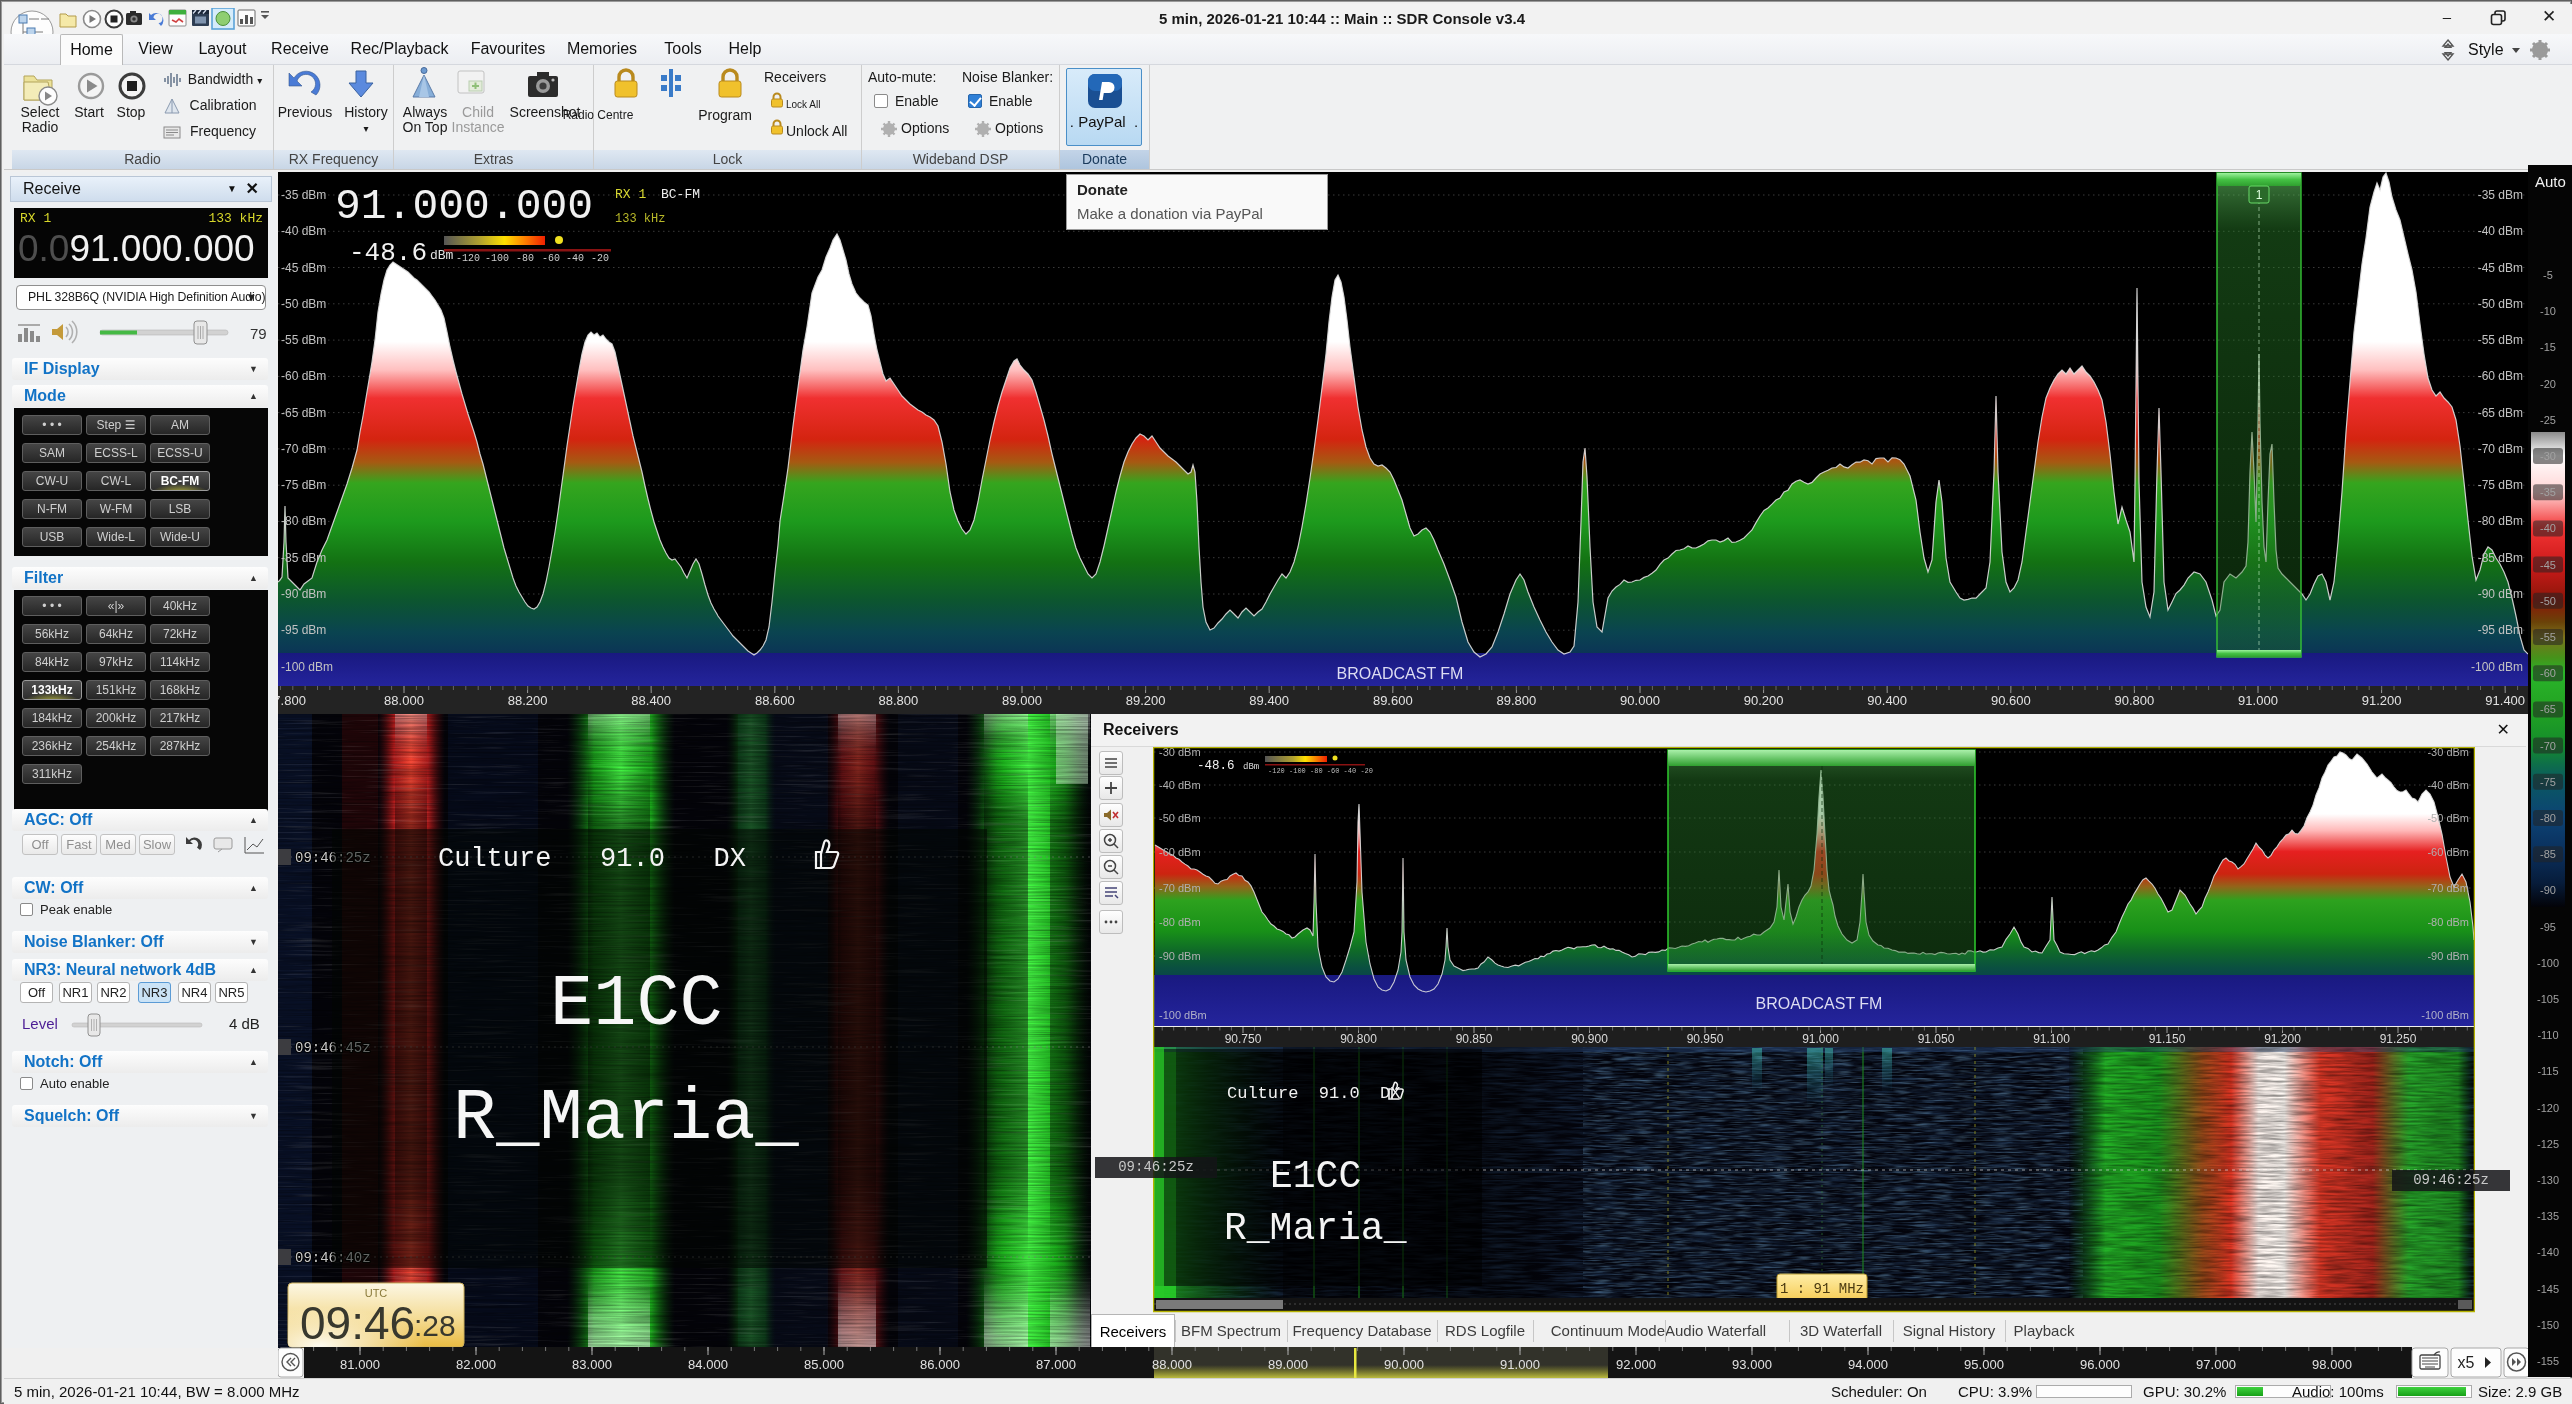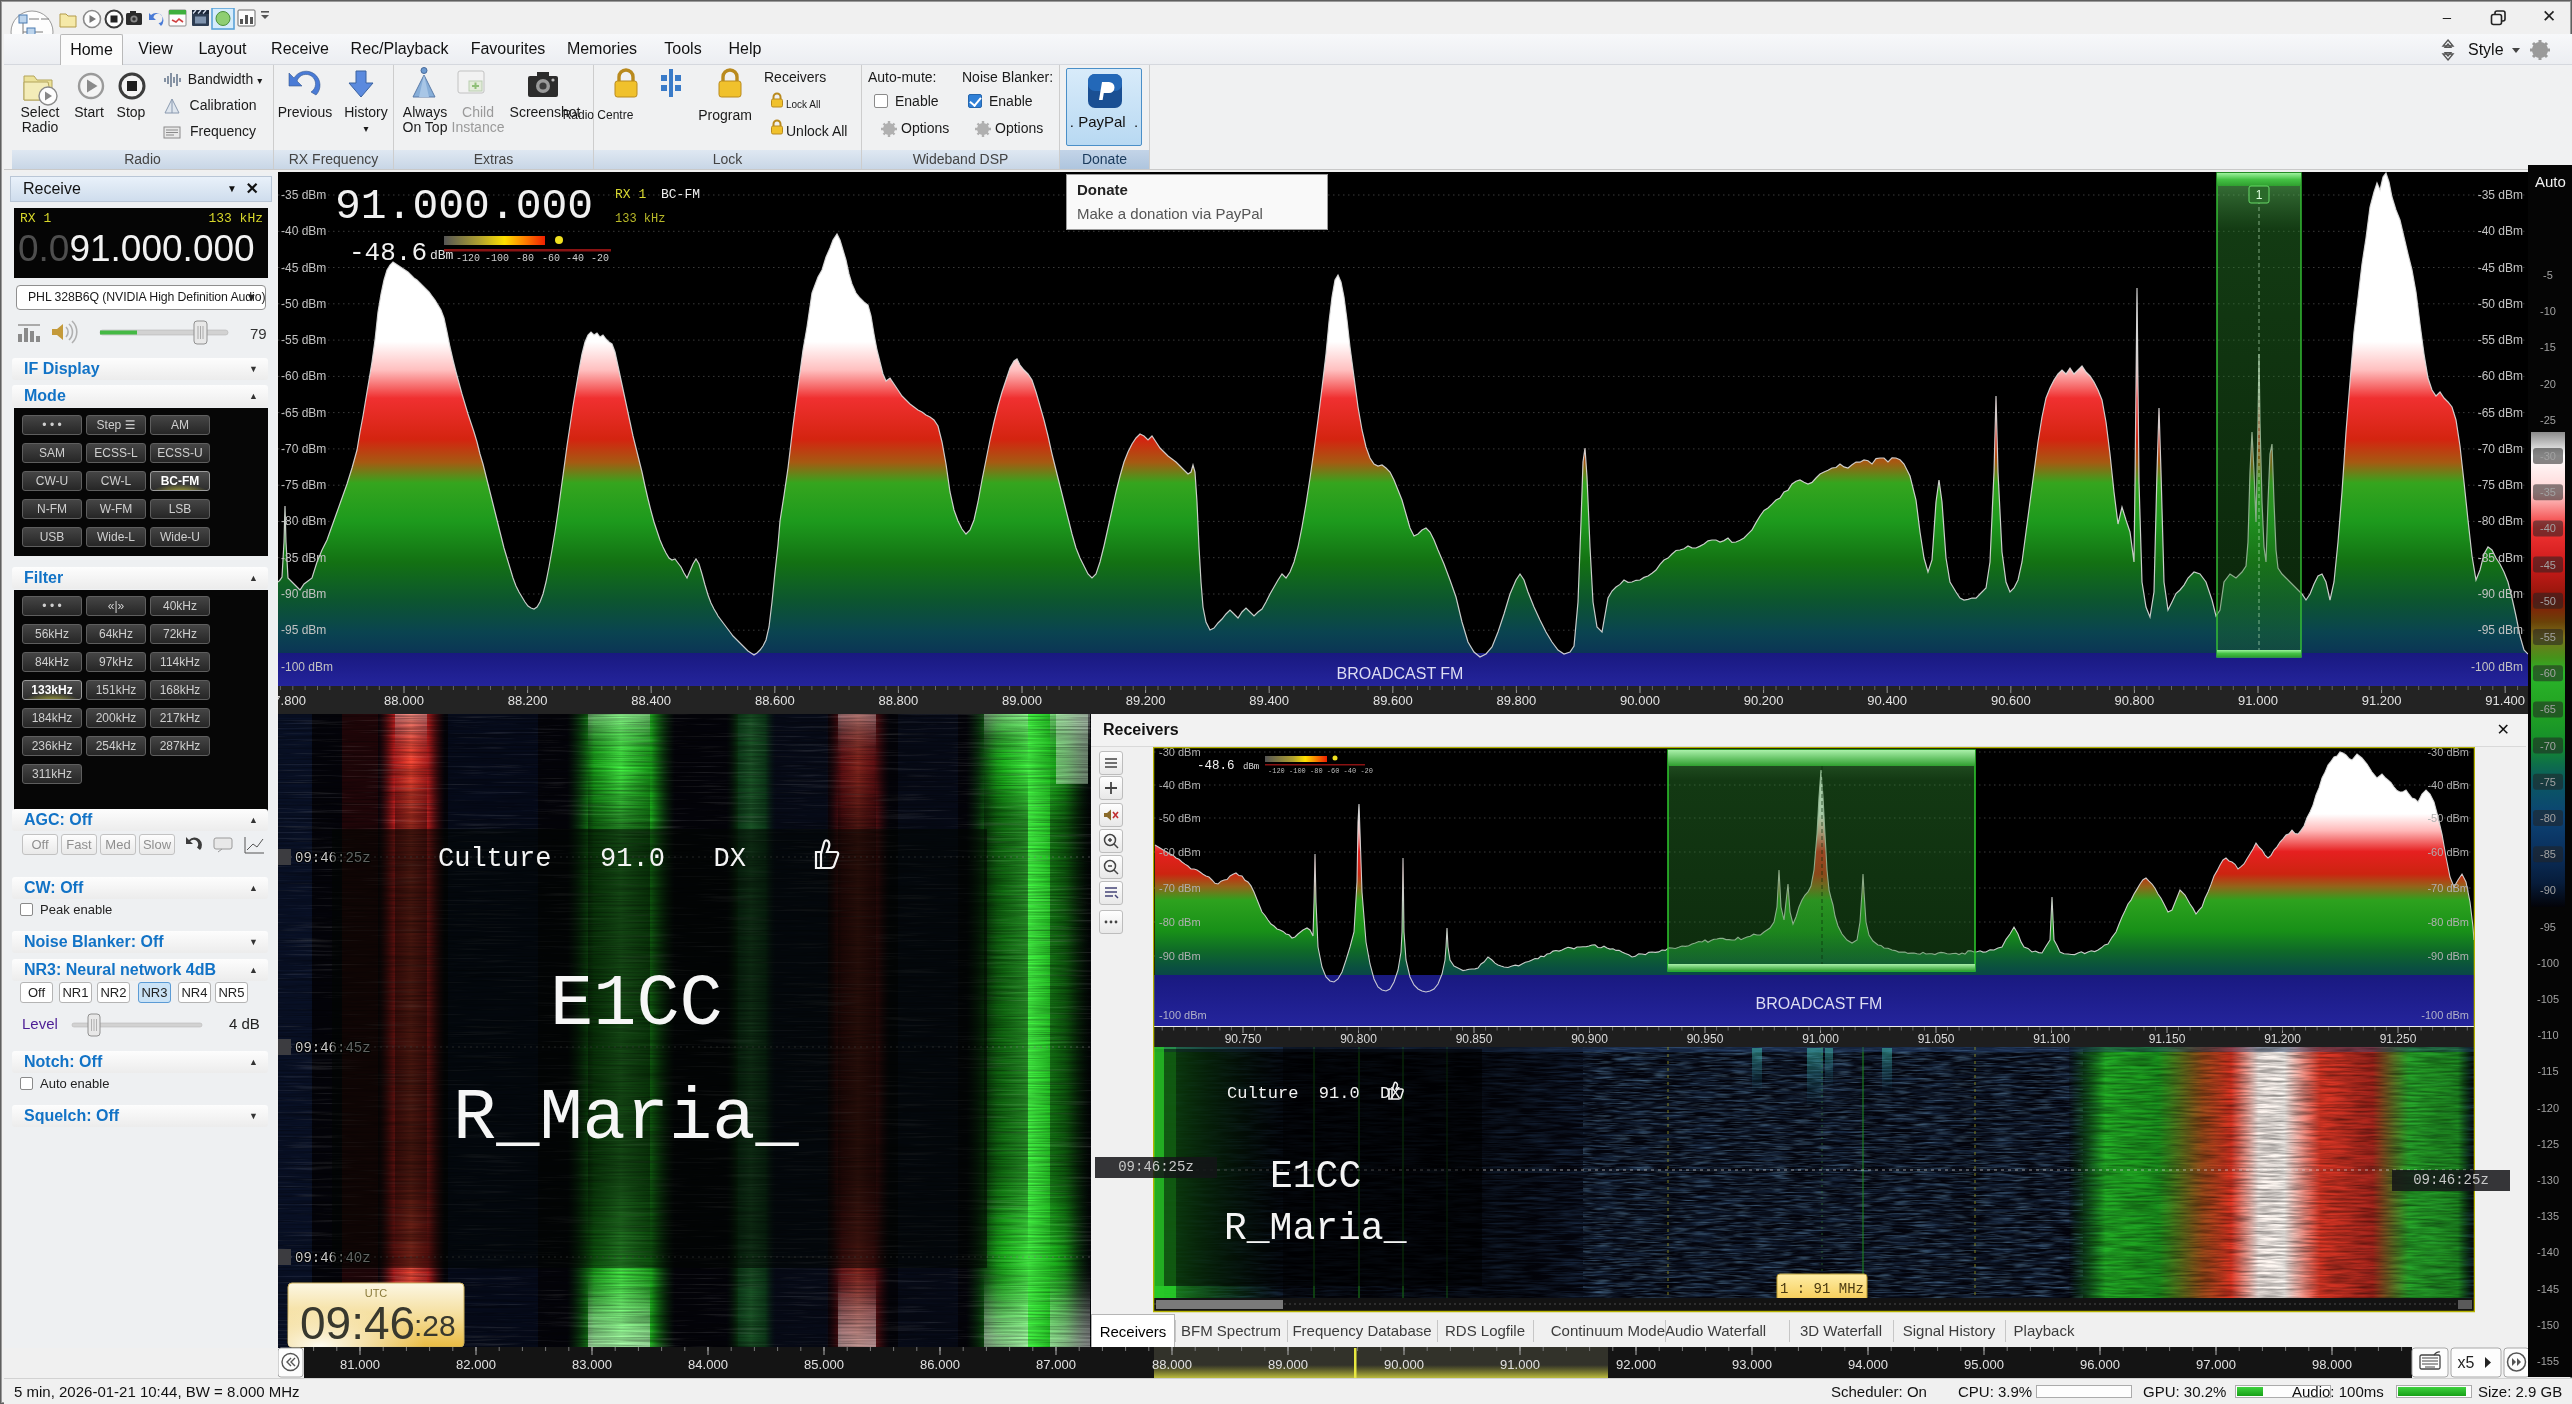--- a/index.html
+++ b/index.html
@@ -44,20 +44,23 @@
 .rtab{position:absolute;top:600px;height:35px;font-size:15px;color:#3c3c3c;line-height:34px}
 .rtab.active{background:#fff;border:1px solid #b5b5b5;border-bottom:none;color:#000}
 .tabsep{position:absolute;top:606px;width:1px;height:22px;background:#c6c6c6}
 
 #statusbar{left:2px;top:1376px;width:2568px;height:26px;background:#f0f0f0;border-top:1px solid #d2d2d2;font-size:15px;color:#111}
 .sbitem{position:absolute;top:4px;font-size:15px;color:#111}
 .pbar{position:absolute;top:6px;height:13px;background:#fdfdfd;border:1px solid #ababab}
 .pfill{position:absolute;left:1px;top:1px;height:9px;background:linear-gradient(#3fd23f,#17a017)}
 </style></head><body>
 <div id="win">
+<div class="abs" id="titlebar">
+      <div id="title" style="padding-left:108px">5 min, 2026-01-21 10:44 :: Main :: SDR Console v3.4</div>
+    </div>
 <div class="abs winbtn" style="left:2428px">–</div>
 <svg class="abs" style="left:2488px;top:8px" width="18" height="16" viewBox="0 0 18 16">
       <rect x="5" y="1" width="10" height="10" fill="none" stroke="#222" stroke-width="1.6" rx="2"></rect>
       <rect x="1.5" y="4.5" width="10" height="10" fill="#f2f2f2" stroke="#222" stroke-width="1.6" rx="2"></rect>
     </svg>
 <div class="abs winbtn" style="left:2530px;font-size:17px">✕</div>
 <svg class="abs" style="left:54px;top:6px" width="215" height="24" viewBox="0 0 215 24">
 <g transform="translate(4,3)">
         <path d="M0 3 L6 3 L8 5 L16 5 L16 16 L0 16 Z" fill="#f5e9a8" stroke="#b39b4a"></path>
       </g>

